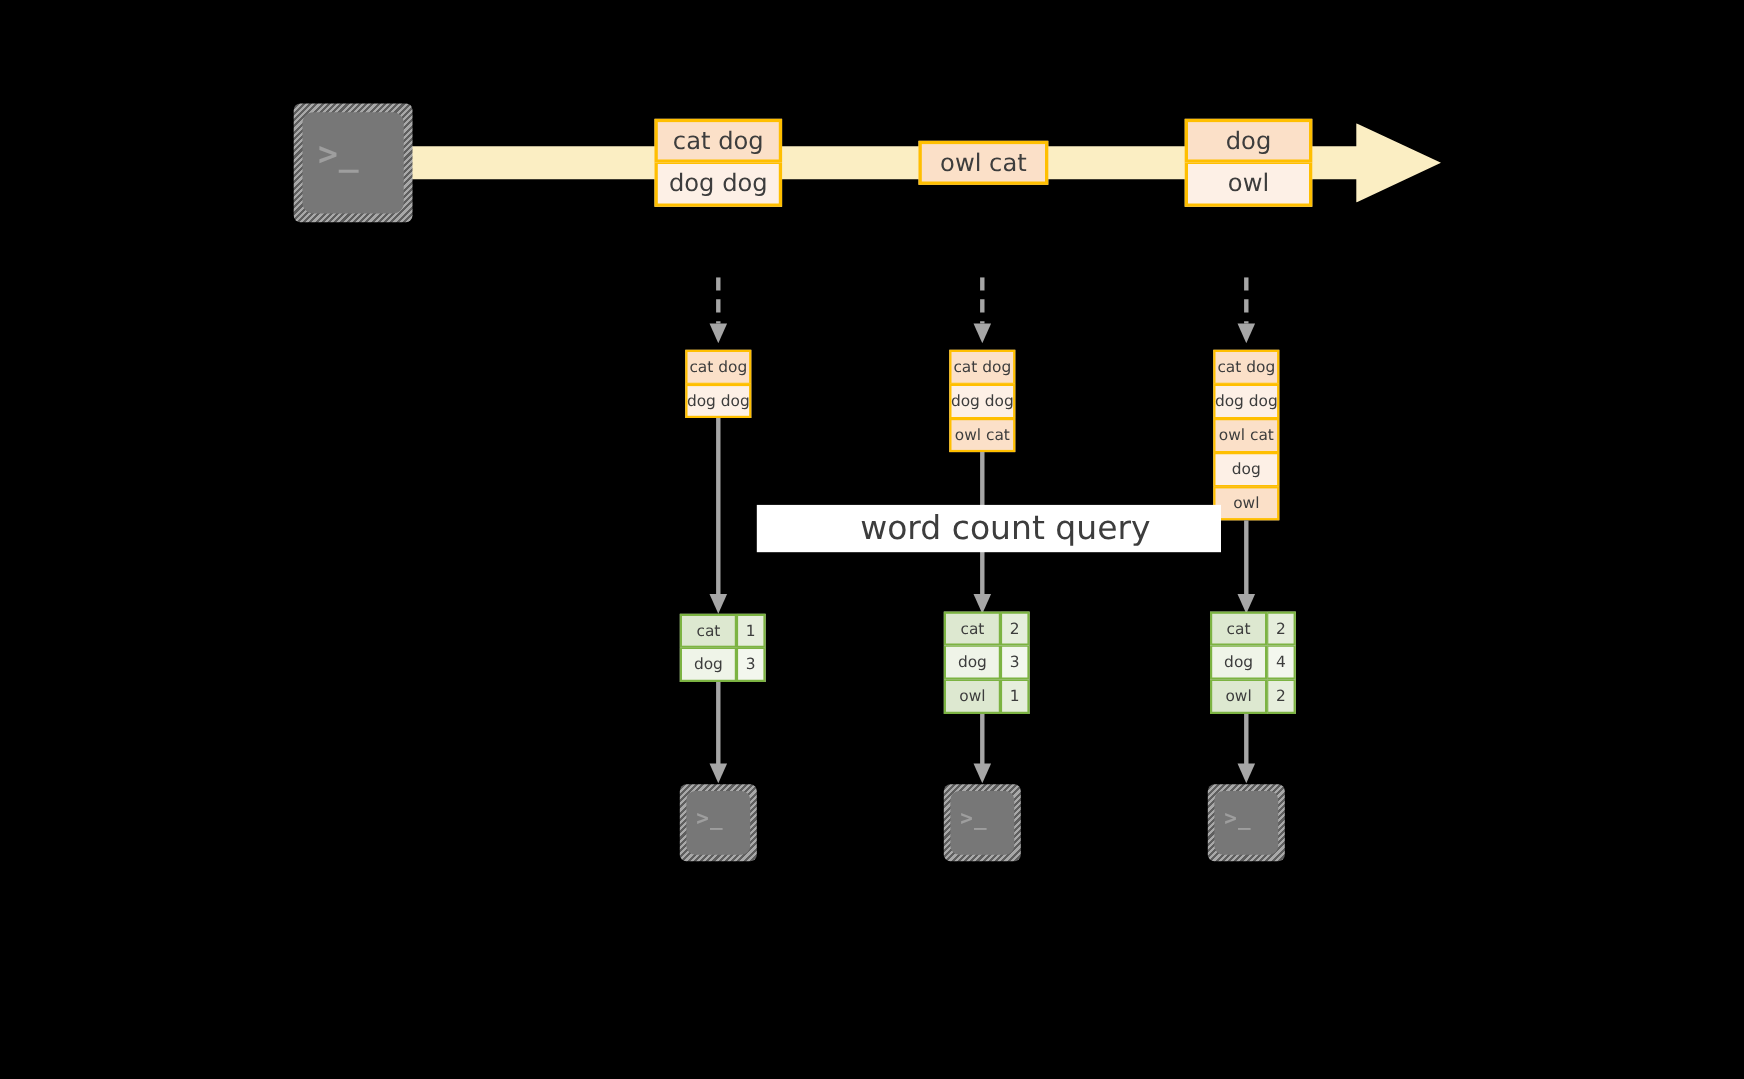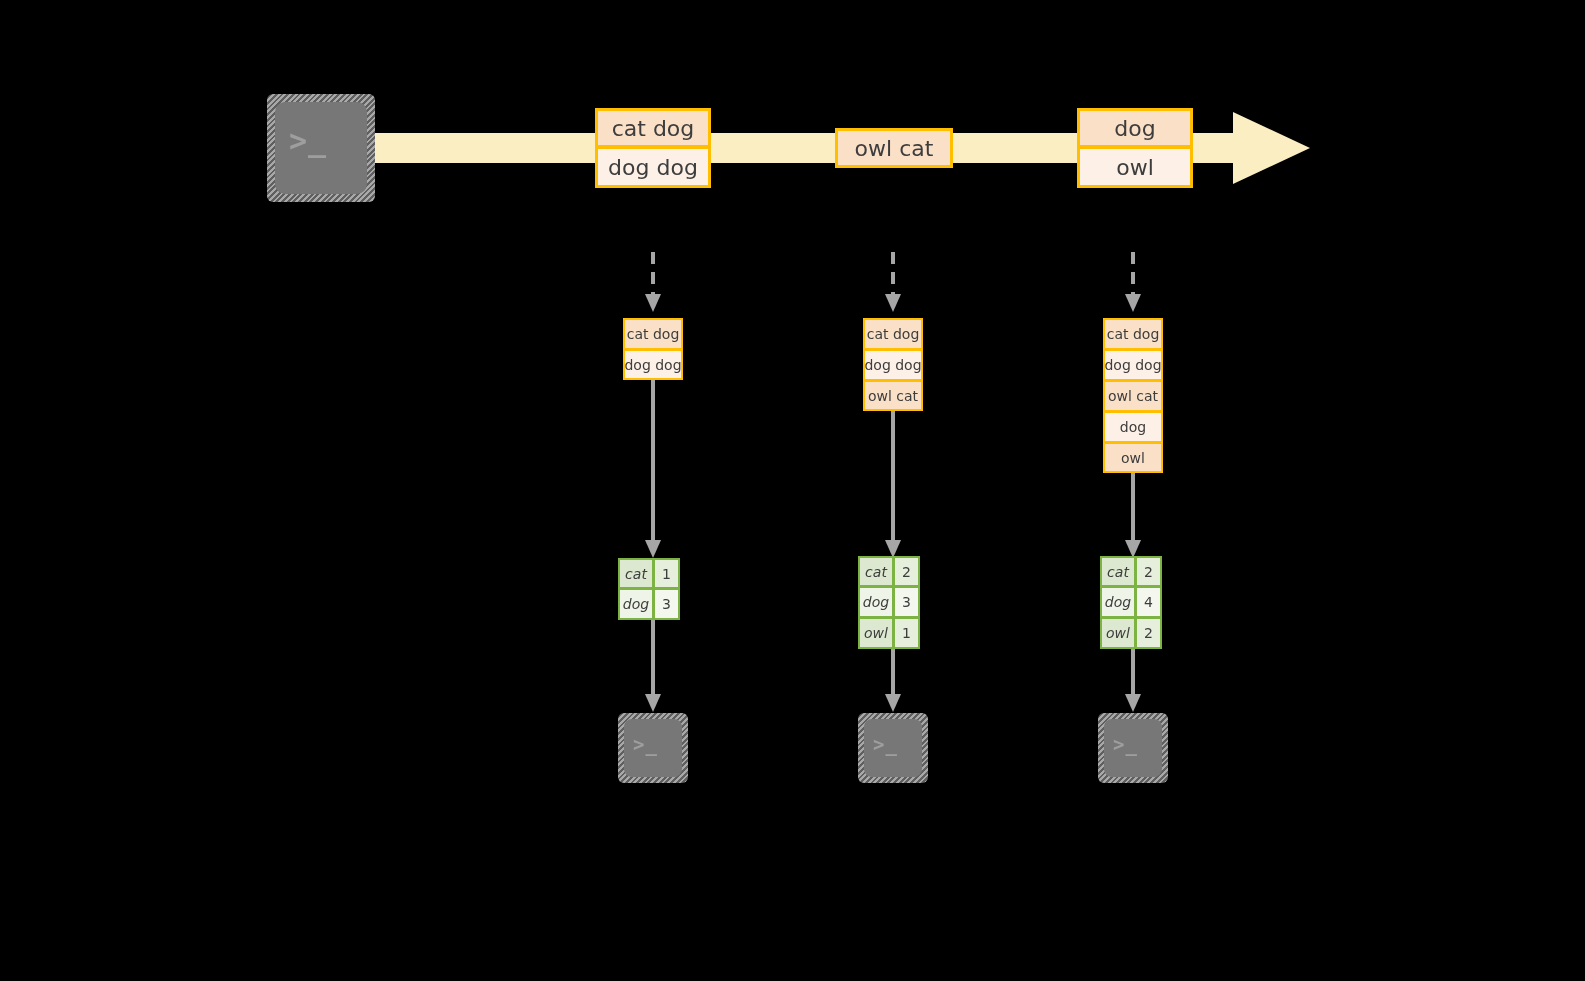--- a/index.html
+++ b/index.html
@@ -94,21 +94,21 @@
     box-sizing: border-box;
     height: 31px;
     border: 2px solid #7cb342;
     font-size: 14px;
     color: #3d3d3d;
     display: flex;
     align-items: center;
     justify-content: center;
     white-space: nowrap;
   }
-  .wctable .cell.word { width: 36px; font-style: italic; }
+  .wctable .cell.word { width: 52px; }
   .wctable .cell.cnt  { width: 26px; border-left-width: 1px; }
   .wctable .trow + .trow .cell { border-top-width: 1px; }
   .wctable .trow.shade-a .cell.word { background: #dde8d0; }
   .wctable .trow.shade-a .cell.cnt  { background: #e6eedc; }
   .wctable .trow.shade-b .cell.word { background: #eff4e8; }
   .wctable .trow.shade-b .cell.cnt  { background: #f3f7ee; }
 
   
   .conn { position: absolute; }
 
@@ -194,20 +194,23 @@
   </svg>
   <svg class="conn" style="left:883px; top:411px;" width="20" height="151" viewBox="0 0 20 151">
     <line x1="10" y1="0" x2="10" y2="131" stroke="#a6a6a6" stroke-width="4"></line>
     <path d="M2 129 L18 129 L10 147 Z" fill="#a6a6a6"></path>
   </svg>
   <svg class="conn" style="left:1123px; top:473px;" width="20" height="89" viewBox="0 0 20 89">
     <line x1="10" y1="0" x2="10" y2="69" stroke="#a6a6a6" stroke-width="4"></line>
     <path d="M2 67 L18 67 L10 85 Z" fill="#a6a6a6"></path>
   </svg>
 
+  <div class="banner" style="left:688px; top:459px; width:422px; height:43px;">
+    <span>word count query</span>
+  </div>
 
   <div class="wctable" style="left:618px; top:558px;">
     <div class="trow shade-a">
       <div class="cell word">cat</div>
       <div class="cell cnt">1</div>
     </div>
     <div class="trow shade-b">
       <div class="cell word">dog</div>
       <div class="cell cnt">3</div>
     </div>

